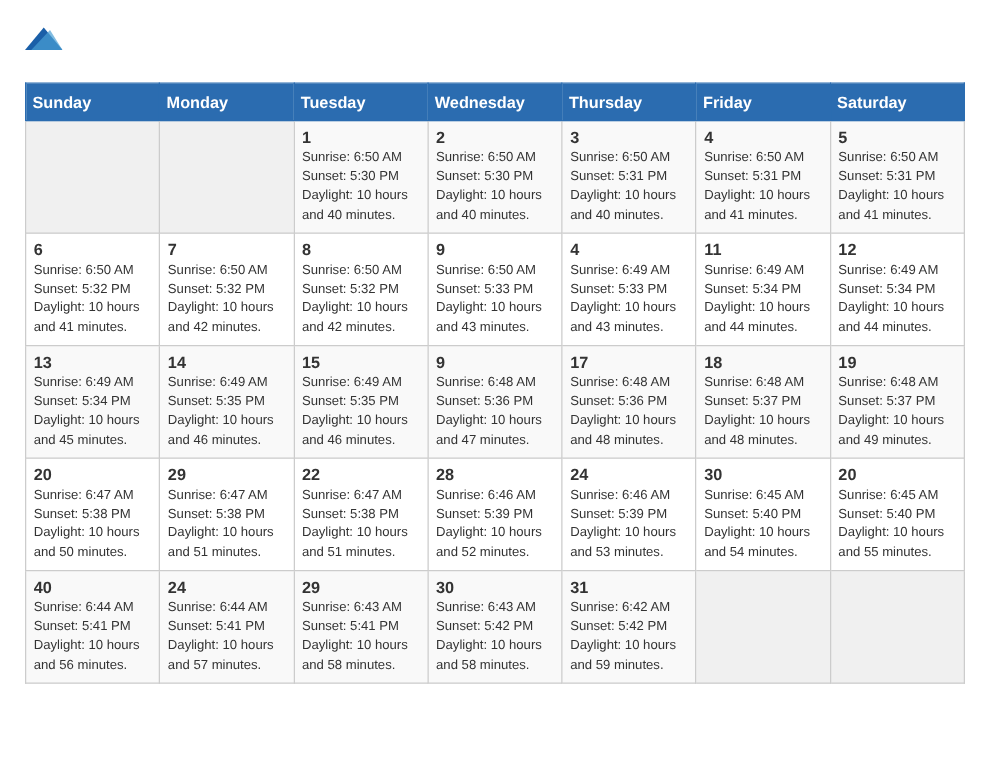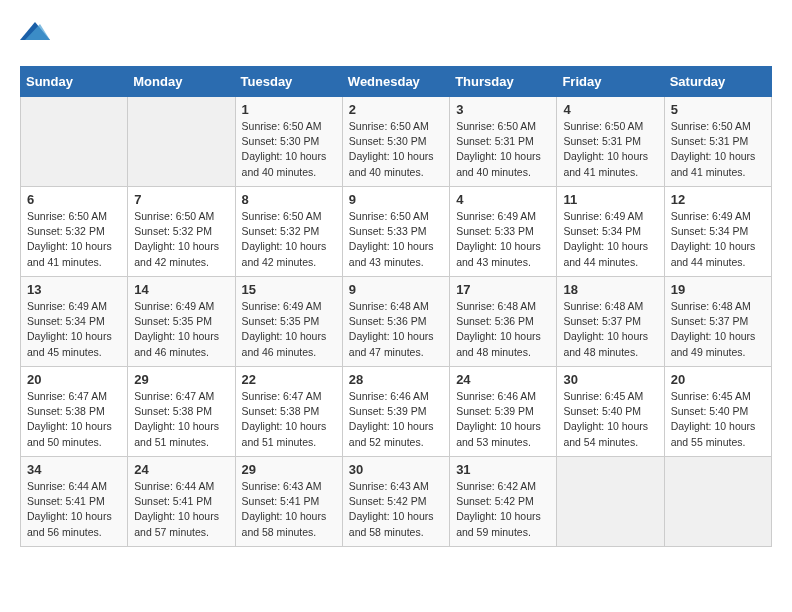--- a/index.html
+++ b/index.html
@@ -238,21 +238,21 @@
           <span class="day-number">30</span>
           <div class="day-info">Sunrise: 6:45 AM<br>Sunset: 5:40 PM<br>Daylight: 10 hours<br>and 54 minutes.</div>
         </td>
         <td>
           <span class="day-number">20</span>
           <div class="day-info">Sunrise: 6:45 AM<br>Sunset: 5:40 PM<br>Daylight: 10 hours<br>and 55 minutes.</div>
         </td>
       </tr>
       <tr>
         <td>
-          <span class="day-number">34</span>
+          <span class="day-number">40</span>
           <div class="day-info">Sunrise: 6:44 AM<br>Sunset: 5:41 PM<br>Daylight: 10 hours<br>and 56 minutes.</div>
         </td>
         <td>
           <span class="day-number">24</span>
           <div class="day-info">Sunrise: 6:44 AM<br>Sunset: 5:41 PM<br>Daylight: 10 hours<br>and 57 minutes.</div>
         </td>
         <td>
           <span class="day-number">29</span>
           <div class="day-info">Sunrise: 6:43 AM<br>Sunset: 5:41 PM<br>Daylight: 10 hours<br>and 58 minutes.</div>
         </td>

